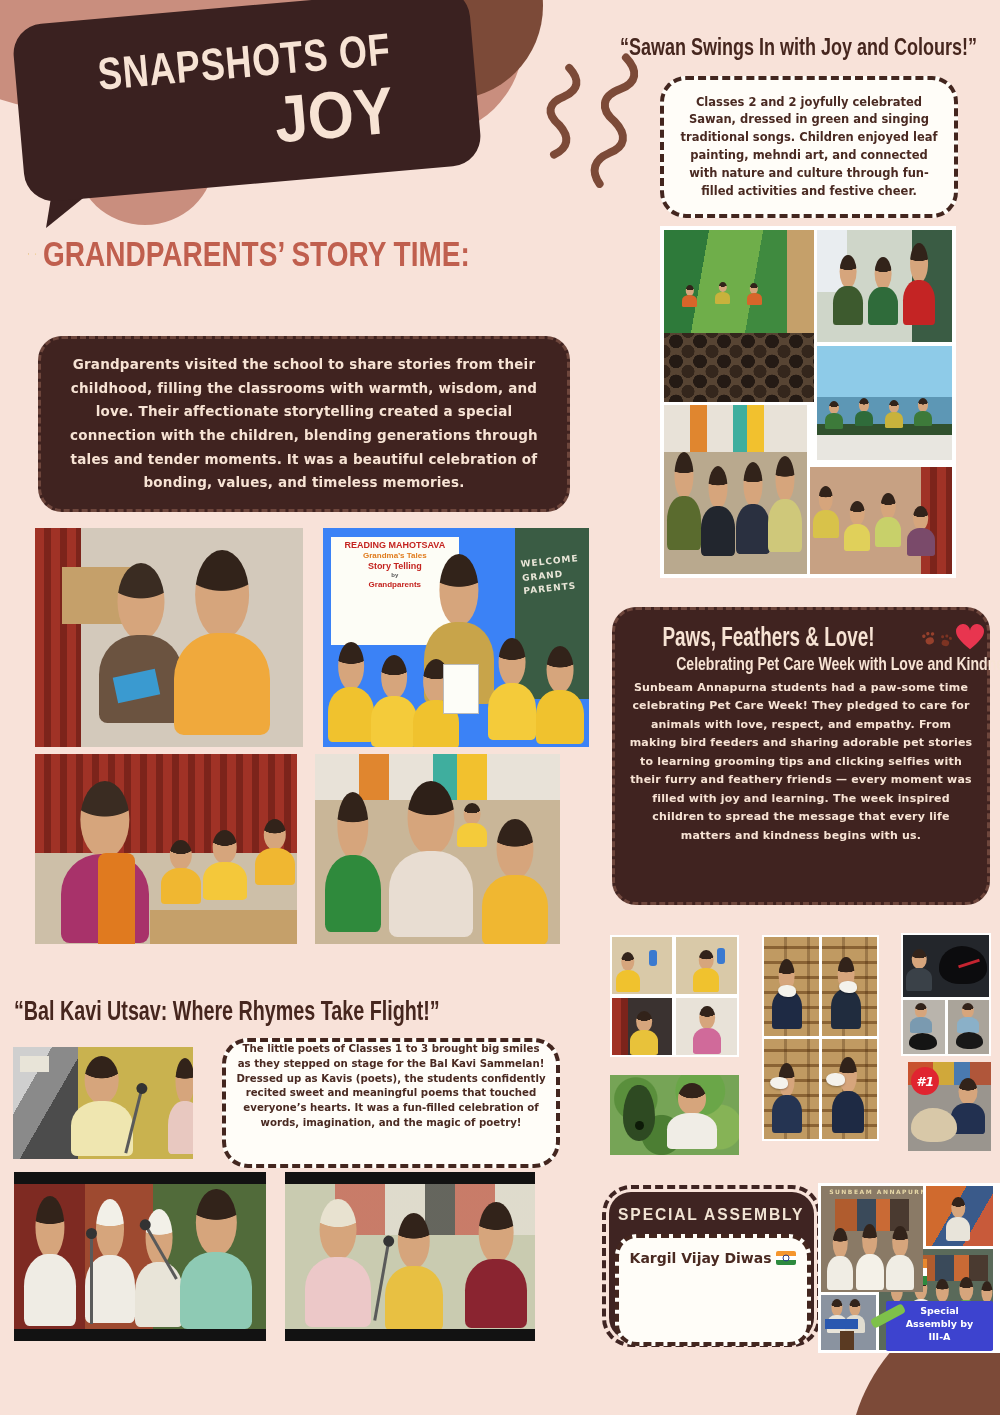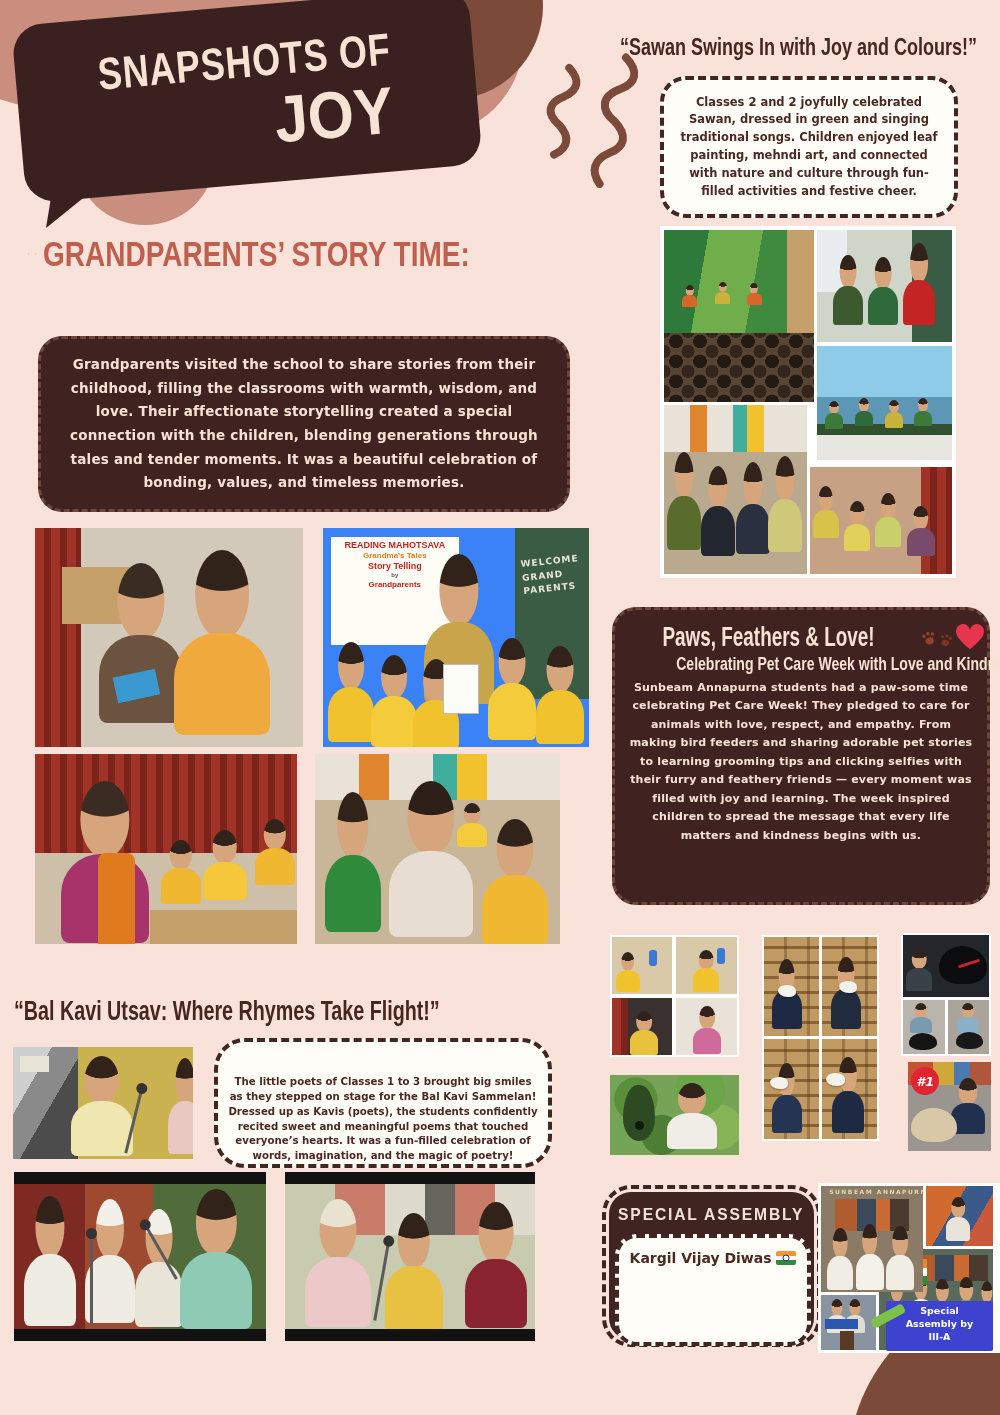--- a/index.html
+++ b/index.html
@@ -345,21 +345,21 @@
   </div>
 
   <div class="photo" style="left:13px;top:1047px;width:180px;height:112px;background:#c9b24f;">
     <div class="layer bw" style="left:0;top:0;width:36%;height:100%;"></div>
     <div class="layer" style="left:4%;top:8%;width:16%;height:14%;background:#e8e4d8;"></div>
     <div class="kid" style="left:32%;top:8%;width:62px;height:100px;--shirt:#efe6b0;"></div>
     <div class="mic" style="left:66%;top:38%;height:64px;transform:rotate(14deg);"></div>
     <div class="kid" style="left:86%;top:10%;width:34px;height:96px;--shirt:#e8c8c0;"></div>
   </div>
 
-  <div class="abs box-white" style="left:214px;top:1038px;width:330px;height:122px;display:flex;align-items:flex-end;border-radius:31px;">
+  <div class="abs box-white" style="left:222px;top:1038px;width:330px;height:122px;display:flex;align-items:flex-start;">
     <p style="font-size:10.2px;line-height:1.45;padding:0 10px;width:100%;">The little poets of Classes 1 to 3 brought big smiles as they stepped on stage for the Bal Kavi Sammelan! Dressed up as Kavis (poets), the students confidently recited sweet and meaningful poems that touched everyone’s hearts. It was a fun-filled celebration of words, imagination, and the magic of poetry!</p>
   </div>
 
   <div class="photo bars" style="left:14px;top:1172px;width:252px;height:169px;background:linear-gradient(90deg,#7e2a22 0 28%,#9e4a30 28% 55%,#516b3a 55% 100%);">
     <div class="kid" style="left:4%;top:14%;width:52px;height:130px;--shirt:#efece4;"></div>
     <div class="kid" style="left:28%;top:16%;width:50px;height:124px;--shirt:#efece4;--hair:#f2f0e8;"></div>
     <div class="kid" style="left:48%;top:22%;width:48px;height:118px;--shirt:#e8e4d8;--hair:#f2f0e8;"></div>
     <div class="kid" style="left:66%;top:10%;width:72px;height:140px;--shirt:#8ecab4;"></div>
     <div class="mic" style="left:30%;top:38%;height:88px;"></div>
     <div class="mic" style="left:58%;top:30%;height:60px;transform:rotate(-30deg);"></div>

